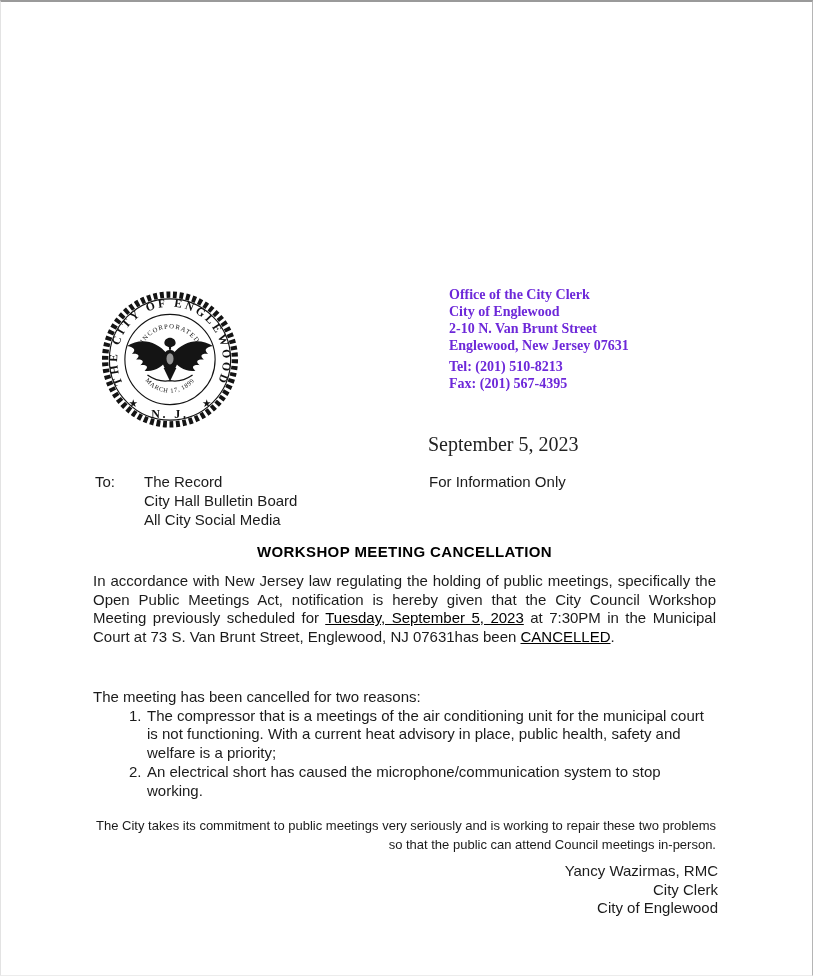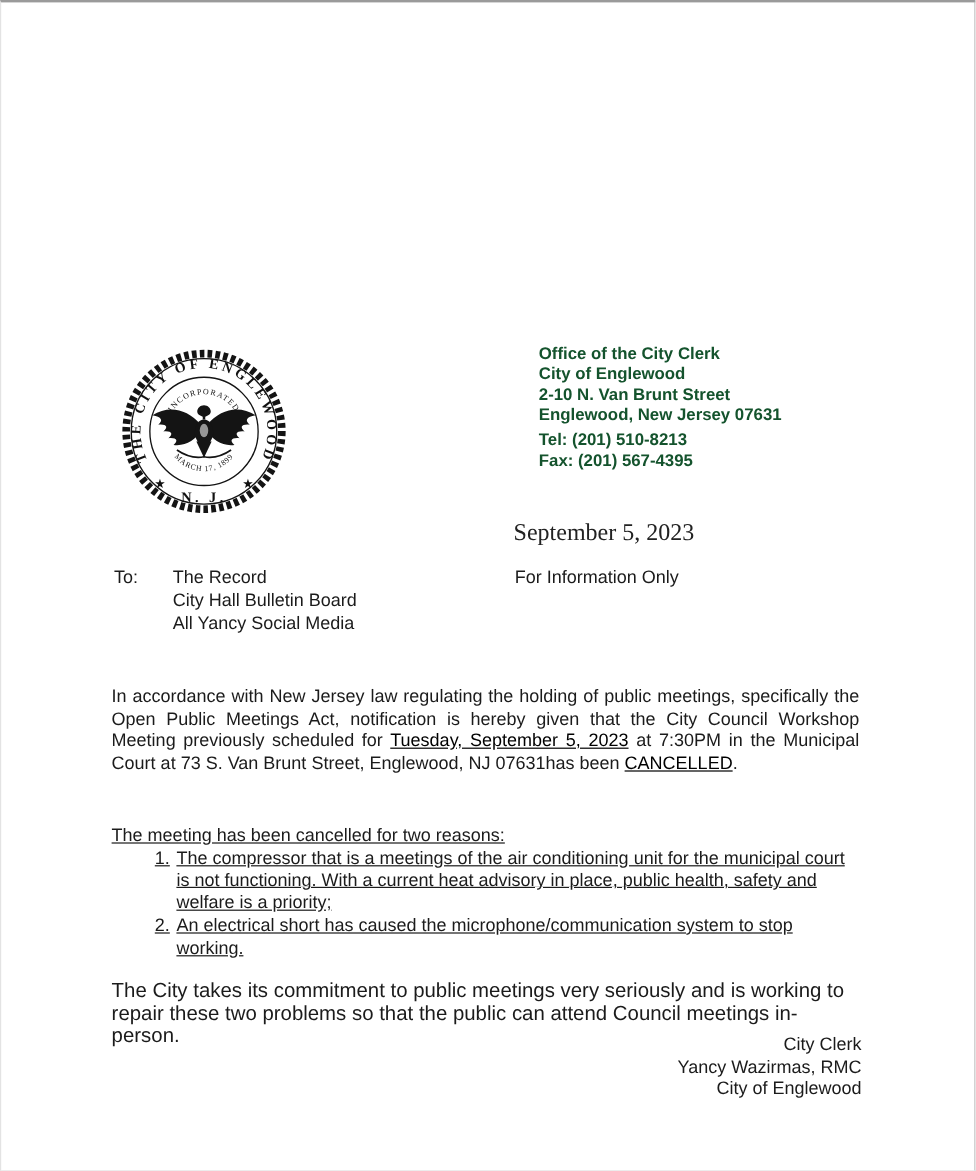--- a/index.html
+++ b/index.html
@@ -33,22 +33,23 @@
   .seal svg { width: 100%; height: 100%; }
 
   
   .letterhead {
     position: absolute;
     left: 448px;
     top: 284px;
     font-size: 14px;
     font-weight: bold;
     line-height: 17px;
-    color: #14532d;
+    color: #6d28d9;
     white-space: nowrap;
+    font-family: Liberation Serif, serif;
   }
   .letterhead .tel-line { margin-top: 4px; }
 
   .date-line {
     position: absolute;
     left: 427px;
     top: 431px;
     font-family: "Liberation Serif", serif;
     font-size: 20px;
     color: #222;
@@ -96,33 +97,33 @@
     color: #000;
   }
 
   .reasons {
     position: absolute;
     left: 92px;
     top: 686px;
     width: 623px;
     font-size: 15px;
     line-height: 18.7px;
-    text-decoration: underline;
   }
   .reason-row { display: flex; }
   .reason-num { width: 18px; margin-left: 36px; flex: none; }
   .reason-text { flex: 1; }
 
   .closing {
     position: absolute;
     left: 92px;
     top: 815px;
     width: 623px;
-    font-size: 17px;
-    line-height: 18.7px;
+    font-size: 13px;
+    line-height: 18.7px;
+    text-align: right;
   }
 
   
   .signature {
     position: absolute;
     left: 92px;
     top: 860px;
     width: 625px;
     text-align: right;
     font-size: 15px;
@@ -181,41 +182,42 @@
     <div>Fax: (201) 567-4395</div>
   </div>
 
   <div class="date-line">September 5, 2023</div>
 
   <div class="distribution">
     <span class="to-label">To:</span>
     <div class="recipients">
       <div>The Record</div>
       <div>City Hall Bulletin Board</div>
-      <div>All Yancy Social Media</div>
+      <div>All City Social Media</div>
     </div>
     <span class="info-note">For Information Only</span>
   </div>
 
+  <div class="doc-title">WORKSHOP MEETING CANCELLATION</div>
 
   <div class="para1"><span>In accordance with New Jersey law regulating the holding of public meetings, specifically the Open Public Meetings Act, notification is hereby given that the City Council Workshop Meeting previously scheduled for </span><span class="hl">Tuesday, September 5, 2023</span><span> at 7:30PM in the Municipal Court at 73 S. Van Brunt Street, Englewood, NJ 07631has been </span><span class="hl">CANCELLED</span><span>.</span></div>
 
   <div class="reasons">
     <div>The meeting has been cancelled for two reasons:</div>
     <div class="reason-row">
       <span class="reason-num">1.</span>
       <span class="reason-text">The compressor that is a meetings of the air conditioning unit for the municipal court is not functioning. With a current heat advisory in place, public health, safety and welfare is a priority;</span>
     </div>
     <div class="reason-row">
       <span class="reason-num">2.</span>
       <span class="reason-text">An electrical short has caused the microphone/communication system to stop working.</span>
     </div>
   </div>
 
   <div class="closing">The City takes its commitment to public meetings very seriously and is working to repair these two problems so that the public can attend Council meetings in-person.</div>
 
   <div class="signature">
+    <div>Yancy Wazirmas, RMC</div>
     <div>City Clerk</div>
-    <div>Yancy Wazirmas, RMC</div>
     <div>City of Englewood</div>
   </div>
 
 </div>
 
 </body></html>

